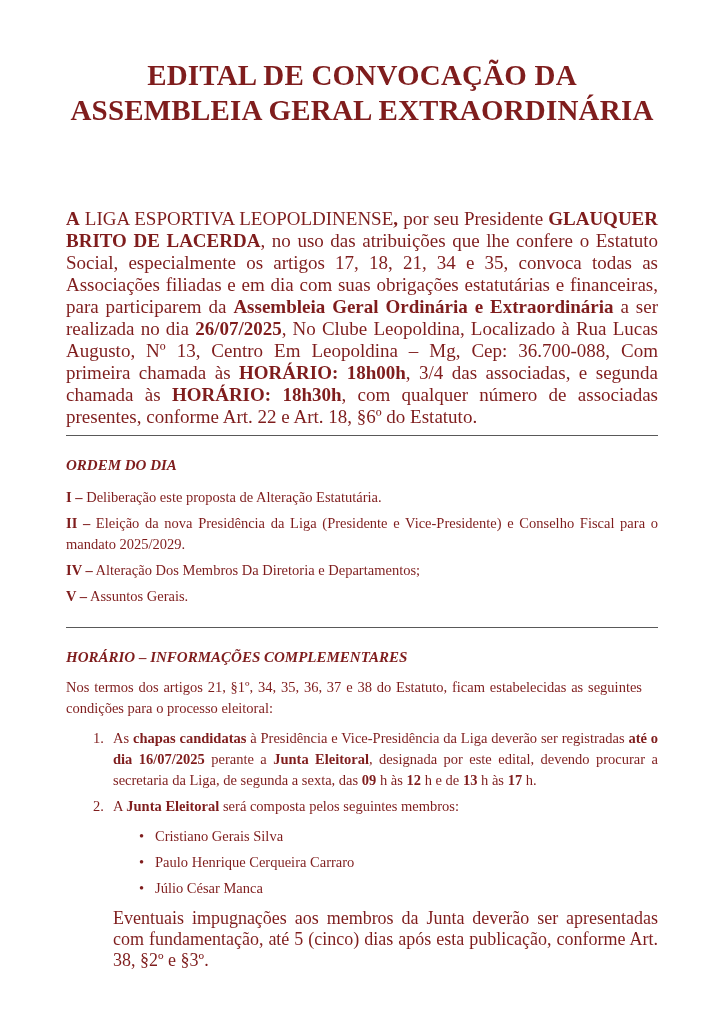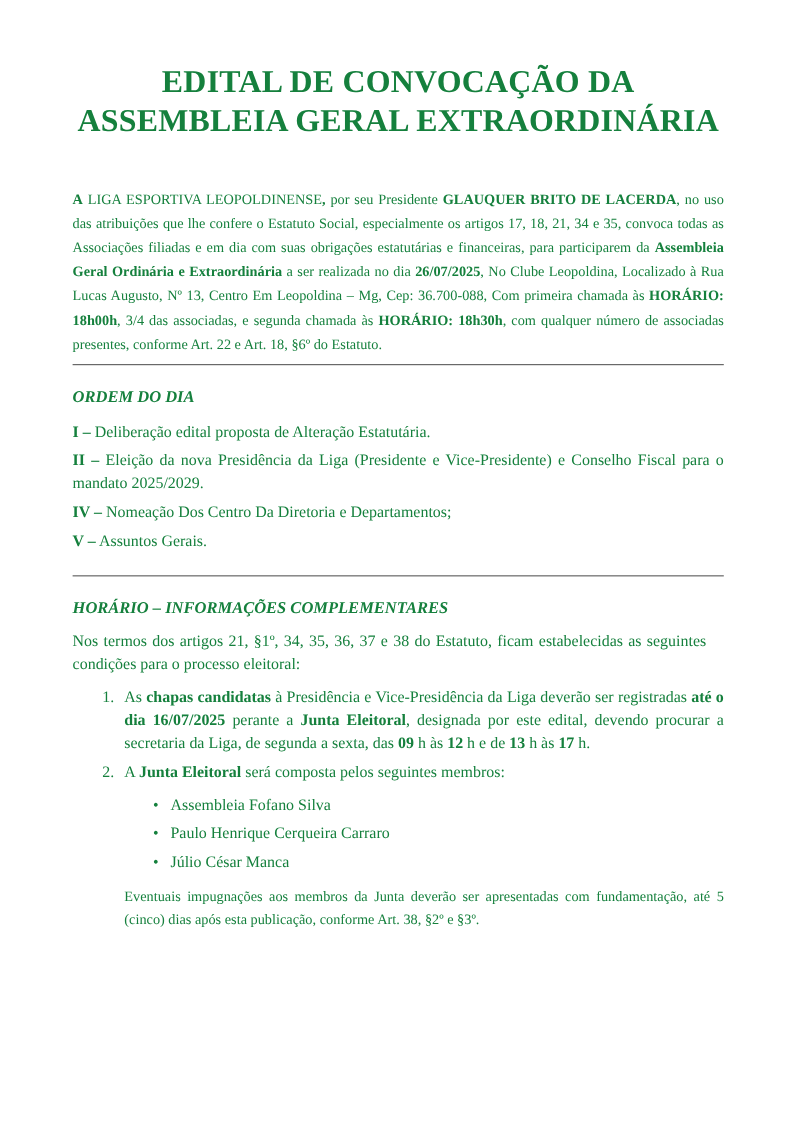--- a/index.html
+++ b/index.html
@@ -1,35 +1,35 @@
 <!DOCTYPE html>
 <html lang="pt"><head>
 <meta charset="utf-8">
 <style>
   * { box-sizing: border-box; }
   html, body { margin: 0; padding: 0; background: #ffffff; }
   .page {
     width: 725px;
     height: 1024px;
     background: #ffffff;
-    color: #15803d;
+    color: #7f1d1d;
     font-family: "Liberation Serif", serif;
     padding: 58px 67px 0 66px;
     overflow: hidden;
   }
   .title {
     font-weight: 700;
     font-size: 29px;
     line-height: 35px;
     text-align: center;
     letter-spacing: 0.2px;
   }
   .intro {
-    margin: 42px 0 0 0;
-    font-size: 13px;
+    margin: 80px 0 0 0;
+    font-size: 19px;
     line-height: 22px;
     text-align: justify;
   }
   .rule {
     border: 0;
     border-top: 1px solid #595959;
     margin: 7px 0 0 0;
   }
   .rule-2 { margin-top: 20px; }
   .section-heading {
@@ -64,21 +64,21 @@
   .bullets { margin-top: 9px; }
   .bullet-item {
     display: flex;
     margin: 5px 0 0 0;
     font-size: 14.5px;
     line-height: 21px;
   }
   .bullet-item .dot { flex: none; width: 16px; margin-left: 73px; }
   .closing {
     margin: 9px 0 0 47px;
-    font-size: 13px;
+    font-size: 18px;
     line-height: 21px;
     text-align: justify;
   }
   b { font-weight: 700; }
 </style>
 </head>
 <body>
 
 <div class="page">
 
@@ -87,23 +87,23 @@
     <div>ASSEMBLEIA GERAL EXTRAORDINÁRIA</div>
   </div>
 
   <p class="intro"><b>A</b><span> LIGA ESPORTIVA LEOPOLDINENSE</span><b>,</b><span> por seu Presidente </span><b>GLAUQUER BRITO DE LACERDA</b><span>, no uso das atribuições que lhe confere o Estatuto Social, especialmente os artigos 17, 18, 21, 34 e 35, convoca todas as Associações filiadas e em dia com suas obrigações estatutárias e financeiras, para participarem da </span><b>Assembleia Geral Ordinária e Extraordinária</b><span> a ser realizada no dia </span><b>26/07/2025</b><span>, No Clube Leopoldina, Localizado à Rua Lucas Augusto, Nº 13, Centro Em Leopoldina – Mg, Cep: 36.700-088, Com primeira chamada às </span><b>HORÁRIO: 18h00h</b><span>, 3/4 das associadas, e segunda chamada às </span><b>HORÁRIO: 18h30h</b><span>, com qualquer número de associadas presentes, conforme Art. 22 e Art. 18, §6º do Estatuto.</span></p>
 
   <hr class="rule">
 
   <div class="section-heading">ORDEM DO DIA</div>
 
   <div class="ordem-items">
-    <p class="ordem-item"><b>I –</b><span> Deliberação edital proposta de Alteração Estatutária.</span></p>
+    <p class="ordem-item"><b>I –</b><span> Deliberação este proposta de Alteração Estatutária.</span></p>
     <p class="ordem-item"><b>II –</b><span> Eleição da nova Presidência da Liga (Presidente e Vice-Presidente) e Conselho Fiscal para o mandato 2025/2029.</span></p>
-    <p class="ordem-item"><b>IV –</b><span> Nomeação Dos Centro Da Diretoria e Departamentos;</span></p>
+    <p class="ordem-item"><b>IV –</b><span> Alteração Dos Membros Da Diretoria e Departamentos;</span></p>
     <p class="ordem-item"><b>V –</b><span> Assuntos Gerais.</span></p>
   </div>
 
   <hr class="rule rule-2">
 
   <div class="section-heading">HORÁRIO – INFORMAÇÕES COMPLEMENTARES</div>
 
   <p class="body-par">Nos termos dos artigos 21, §1º, 34, 35, 36, 37 e 38 do Estatuto, ficam estabelecidas as seguintes condições para o processo eleitoral:</p>
 
   <div class="num-item">
@@ -112,21 +112,21 @@
   </div>
 
   <div class="num-item">
     <span class="marker">2.</span>
     <span class="content"><span>A </span><b>Junta Eleitoral</b><span> será composta pelos seguintes membros:</span></span>
   </div>
 
   <div class="bullets">
     <div class="bullet-item">
       <span class="dot">•</span>
-      <span>Assembleia Fofano Silva</span>
+      <span>Cristiano Gerais Silva</span>
     </div>
     <div class="bullet-item">
       <span class="dot">•</span>
       <span>Paulo Henrique Cerqueira Carraro</span>
     </div>
     <div class="bullet-item">
       <span class="dot">•</span>
       <span>Júlio César Manca</span>
     </div>
   </div>

